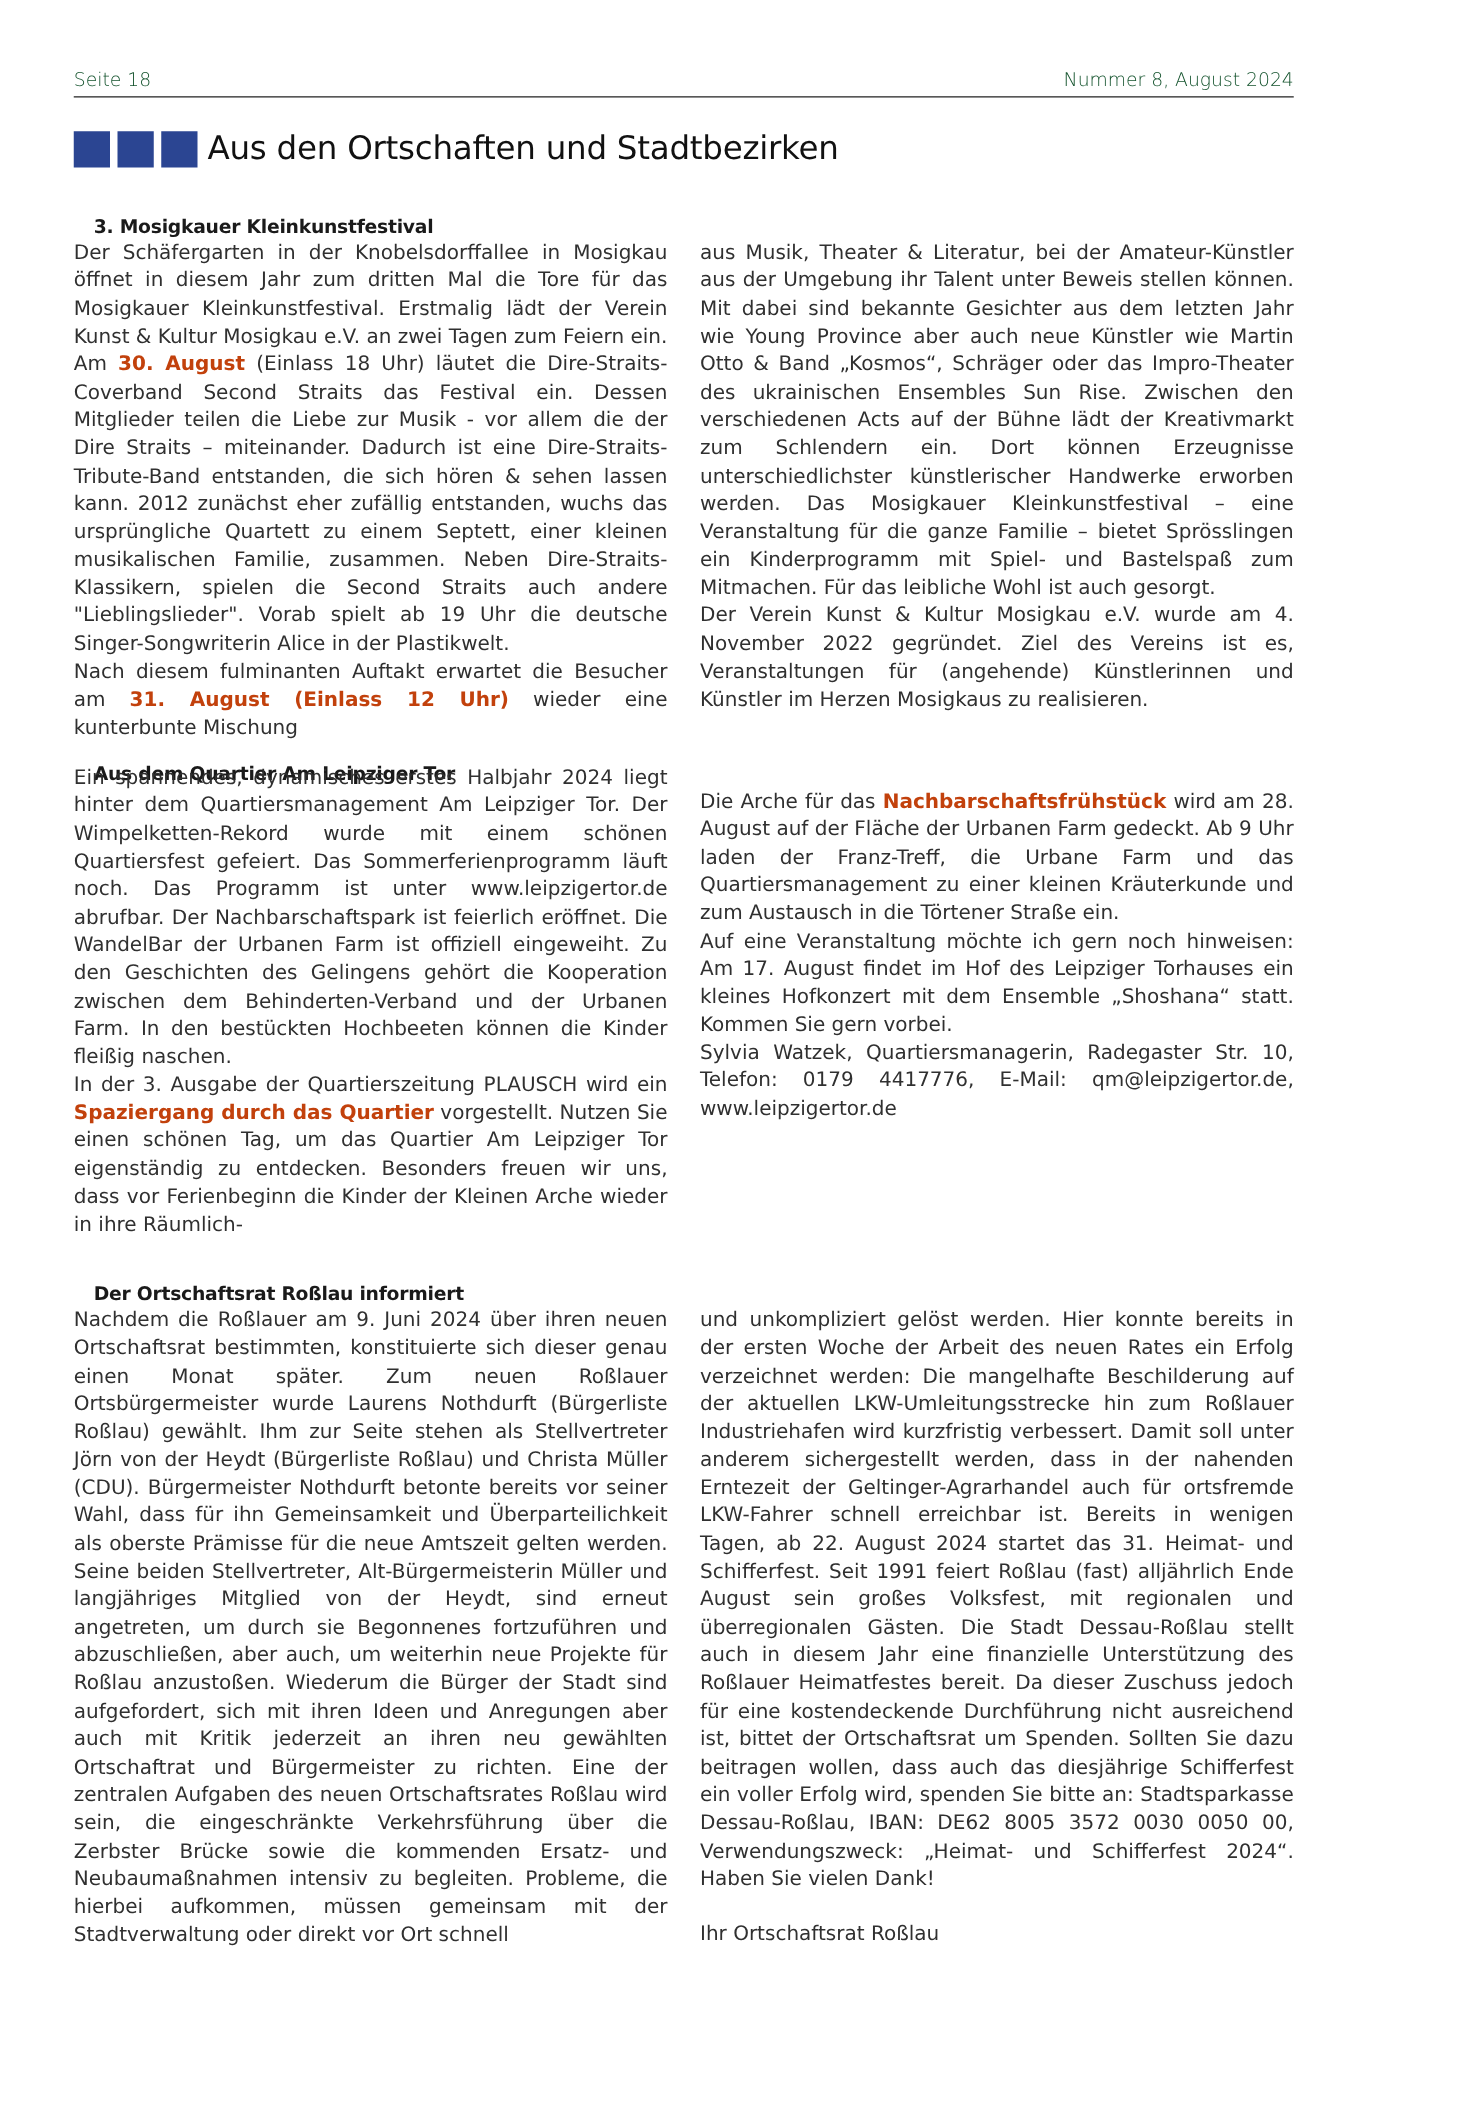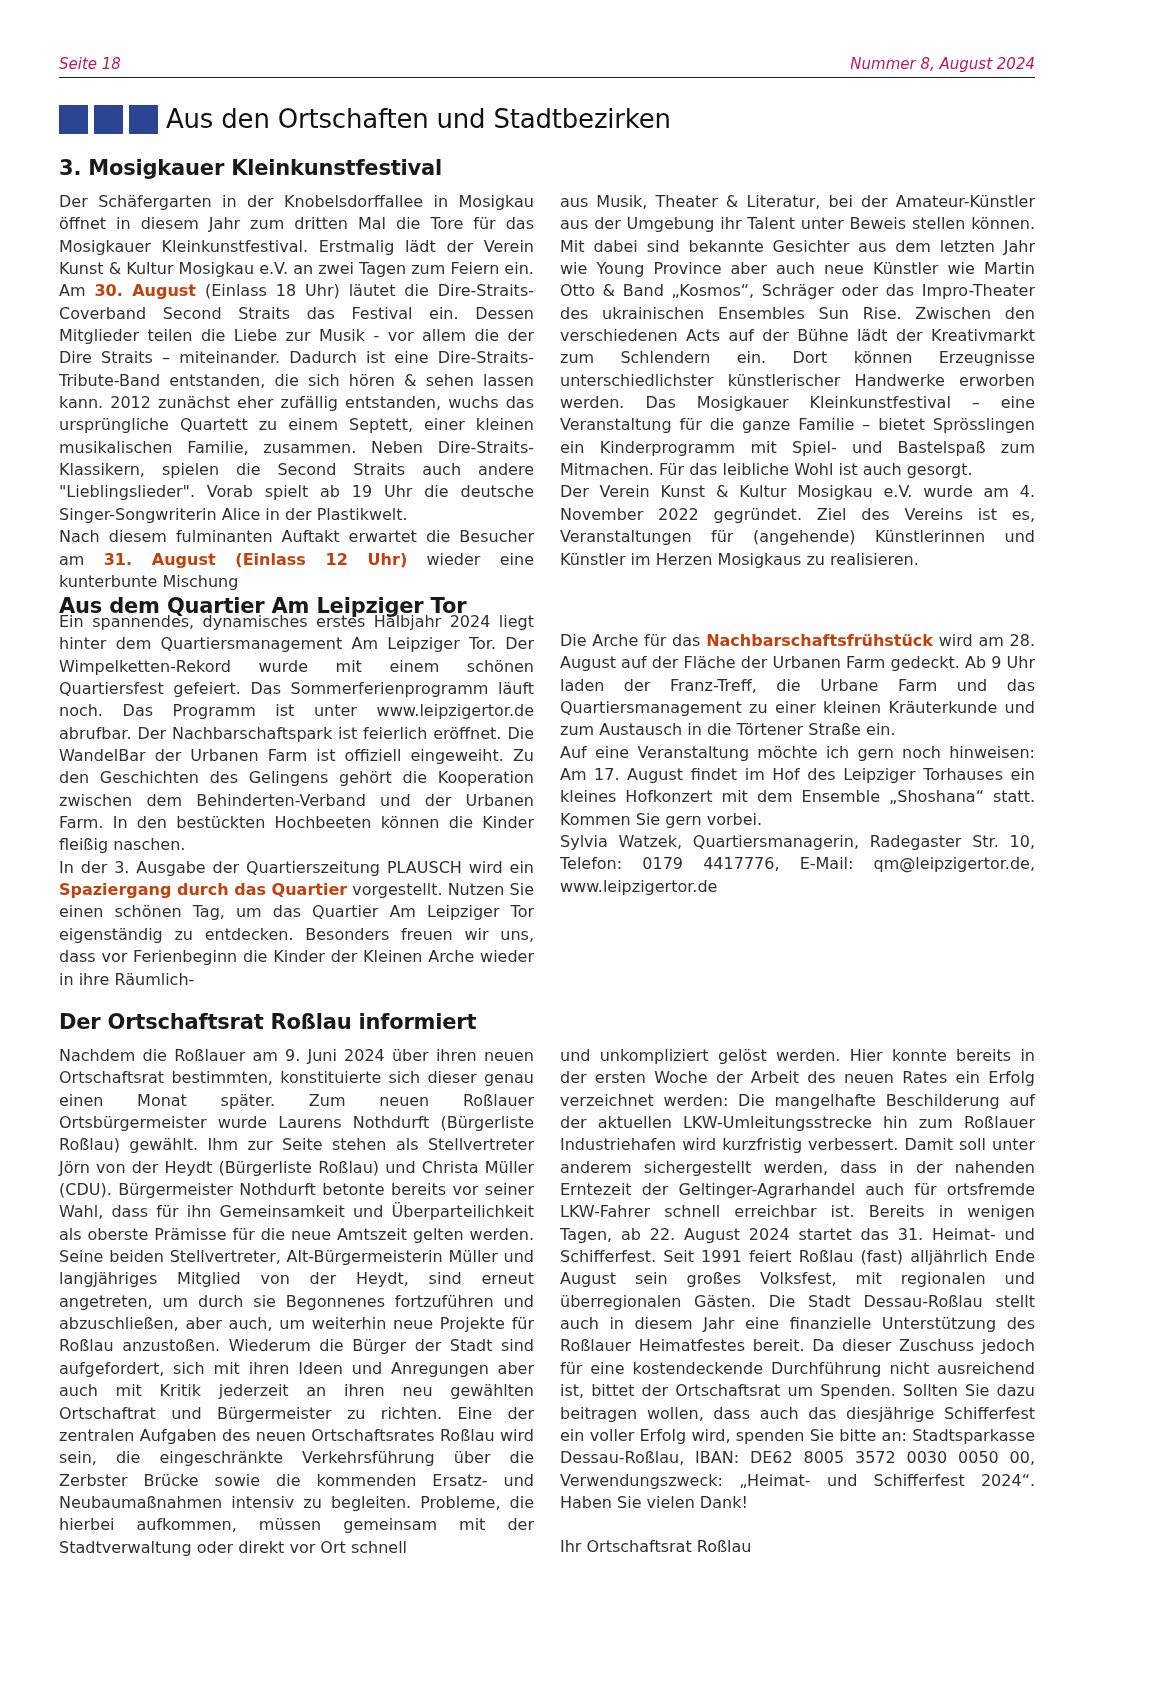--- a/index.html
+++ b/index.html
@@ -1,25 +1,25 @@
 <!DOCTYPE html>
 <html><head>
 <meta charset="utf-8">
 <style>
   html, body { margin:0; padding:0; background:#ffffff; }
   body { width:1173px; height:1683px; position:relative; overflow:hidden;
          font-family:"DejaVu Sans", sans-serif; color:#2a2a2a; }
   .hdr { position:absolute; left:59px; right:138px; top:52px; height:25px;
-         border-bottom:1.5px solid #222; font-size:15px; color:#be185d; font-weight:300;font-style:italic; }
+         border-bottom:1.5px solid #222; font-size:15px; color:#14532d; font-weight:300; }
   .hdr .l { position:absolute; left:0; top:3px; }
   .hdr .r { position:absolute; right:0; top:3px; }
   .rubric { position:absolute; left:59px; top:104px; height:30px; display:flex; align-items:center;text-align:center; }
   .sq { width:29px; height:29px; background:#2b4592; margin-right:6px; }
   .rubric h1 { margin:0 0 0 2px; font-size:26px; font-weight:normal; color:#111; letter-spacing:-0.2px; }
-  h2 { position:absolute; left:59px; margin:0; font-size:21px; font-weight:bold; color:#1a1a1a; letter-spacing:-0.2px; }
+  h2 { position:absolute; left:59px; margin:16px; font-size:15px; font-weight:bold; color:#1a1a1a; letter-spacing:-0.2px; }
   .col { position:absolute; width:475px; font-size:16px; line-height:22.35px;
          text-align:justify; color:#303030; }
   .col p { margin:0; }
   .c1 { left:59px; }
   .c2 { left:560px; }
   b { color:#c2410c; }
   .sig { margin-top:22px !important; }
 </style>
 </head>
 <body>

